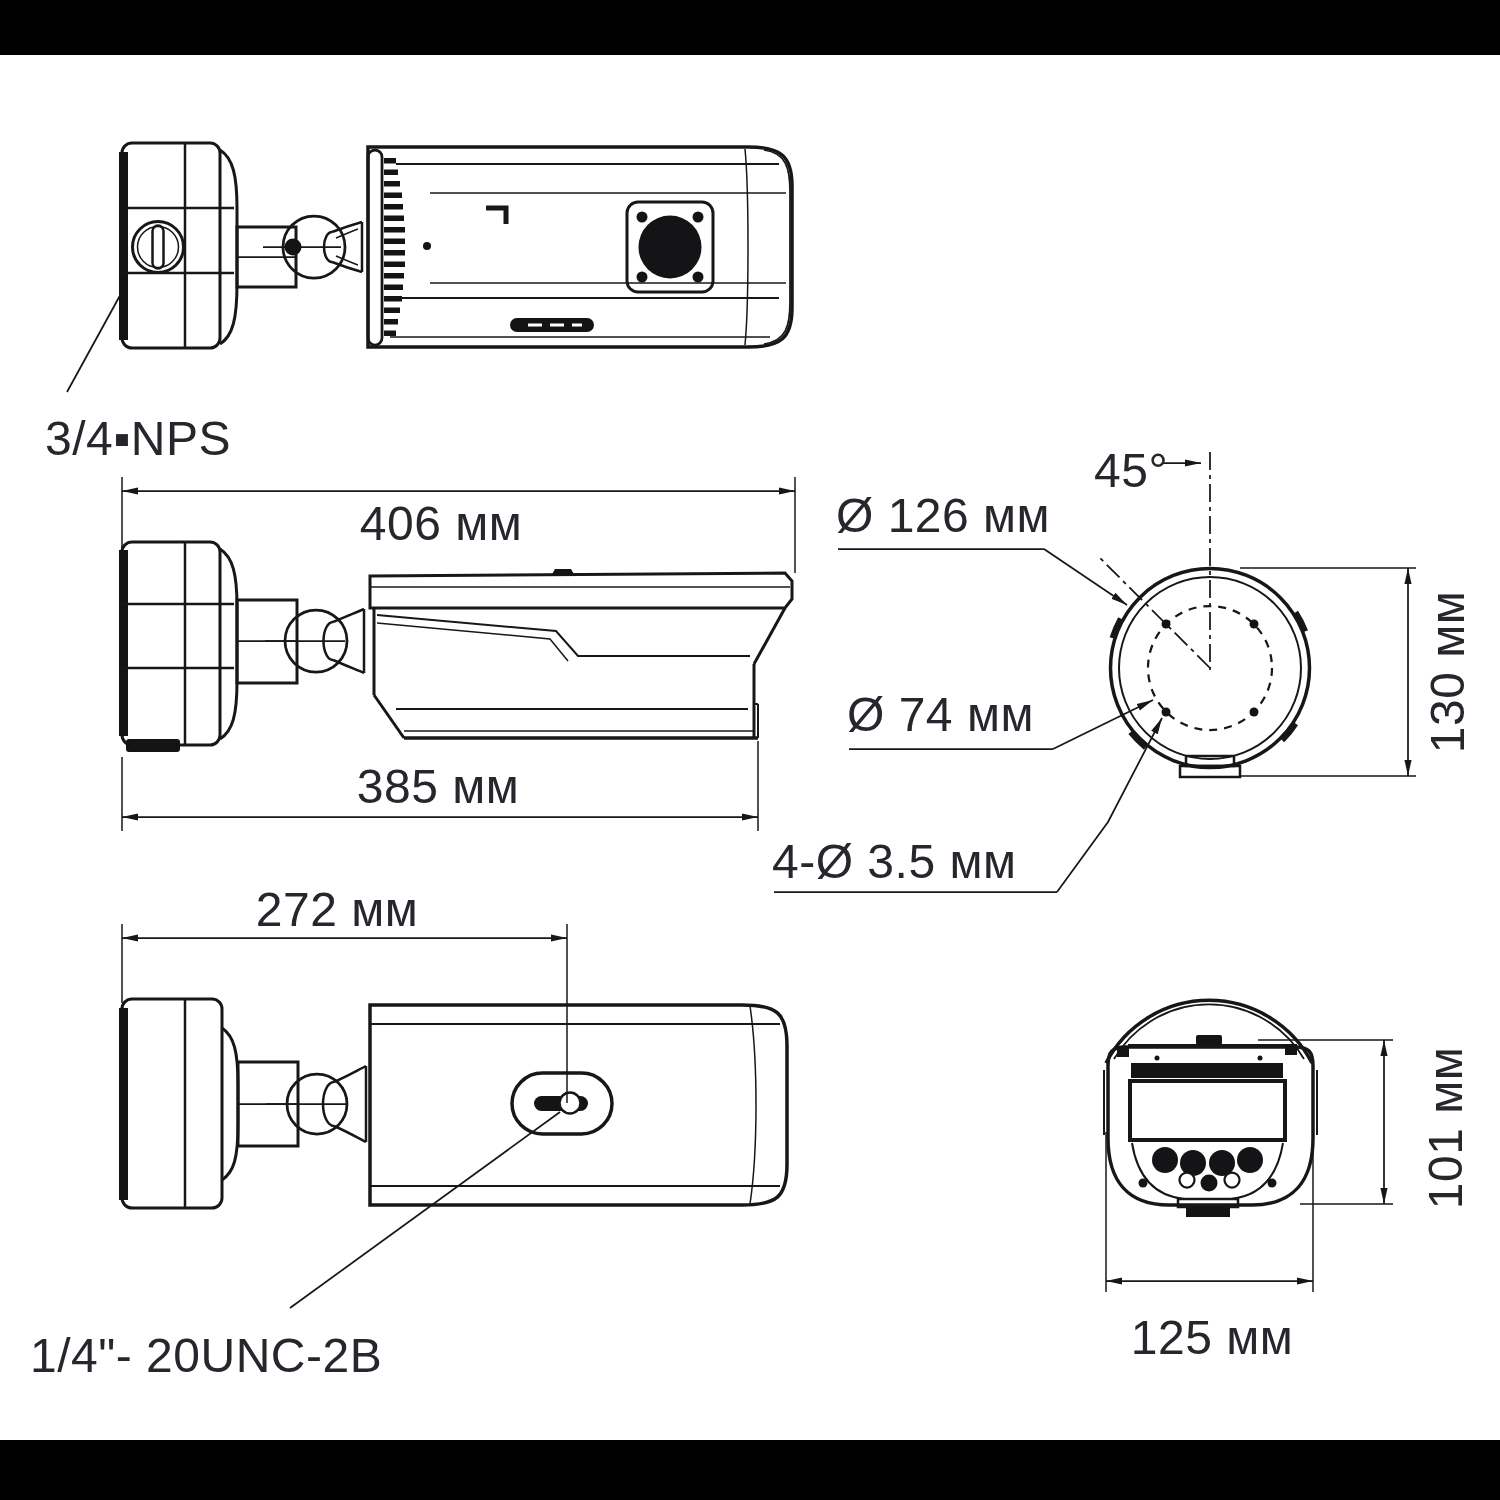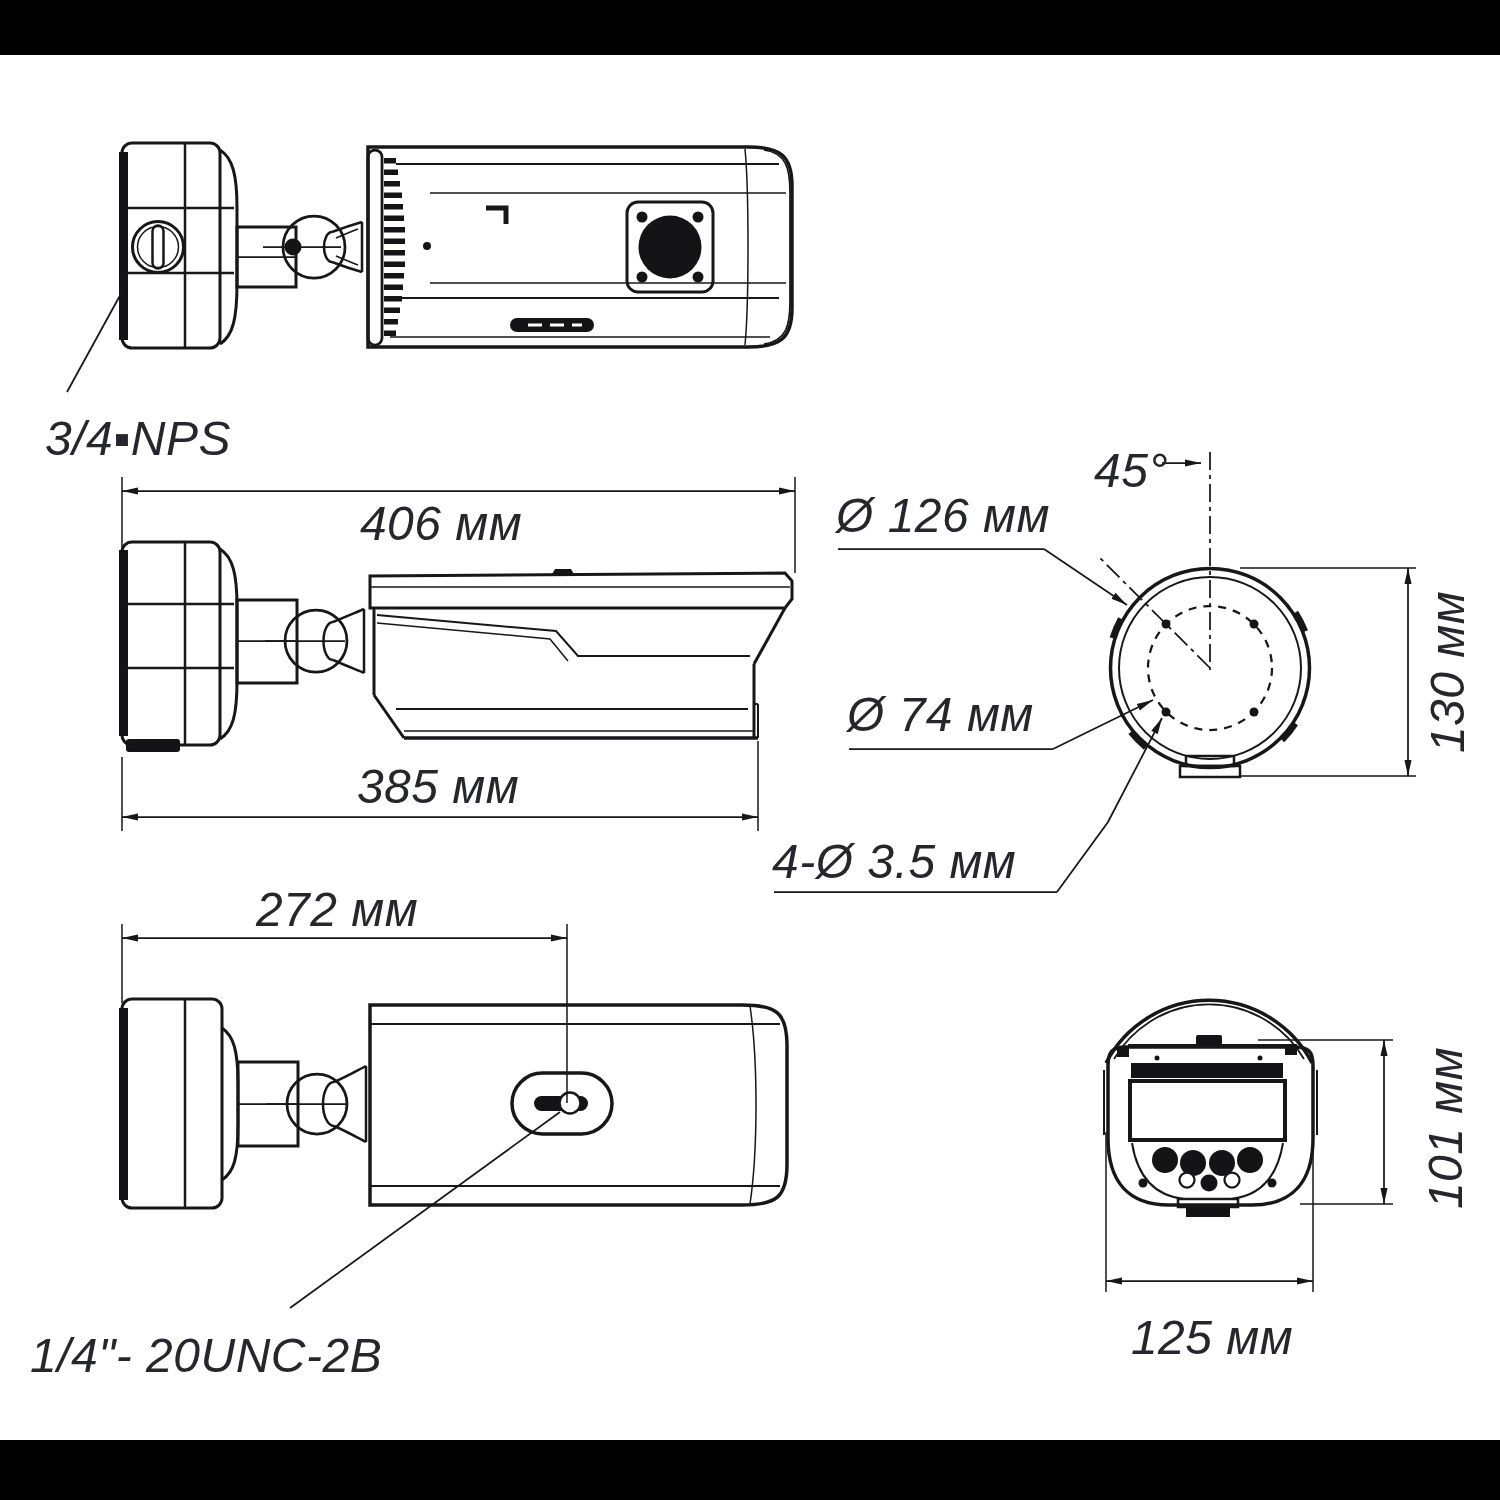--- a/index.html
+++ b/index.html
@@ -1,17 +1,17 @@
 <!DOCTYPE html>
 <html><head>
 <meta charset="utf-8">
 <style>
   html,body{margin:0;padding:0;background:#fff;}
   .stage{position:relative;width:1500px;height:1500px;background:#fff;overflow:hidden;
-         font-family:"Liberation Sans","DejaVu Sans",sans-serif;font-style:italic;}
+         font-family:"Liberation Sans","DejaVu Sans",sans-serif;}
   .letterbox{position:absolute;left:0;width:1500px;background:#000;}
   .letterbox.top{top:0;height:55px;}
   .letterbox.bottom{top:1440px;height:60px;}
   svg{position:absolute;left:0;top:0;}
   svg .ln{stroke:#17171a;fill:none;}
   svg .fl{fill:#141416;stroke:none;}
   svg .lbl{fill:#26262d;font-size:48px;letter-spacing:0.5px;}
   svg .dash{stroke-dasharray:8 7;}
   svg .cline{stroke-dasharray:18 5 4 5;}
 </style>

